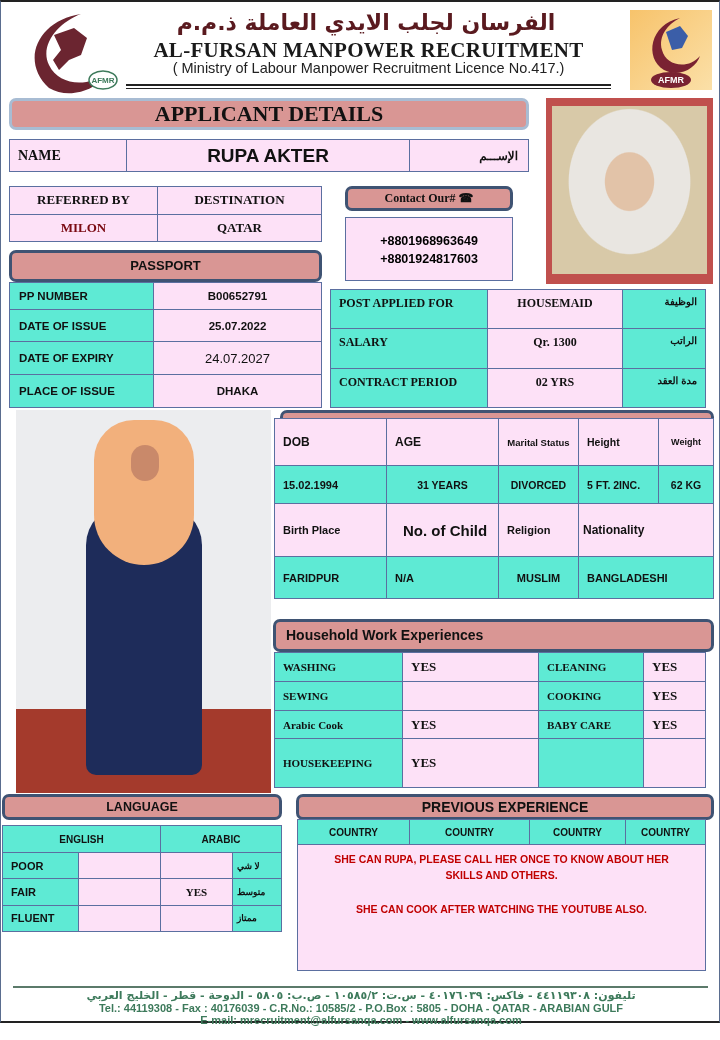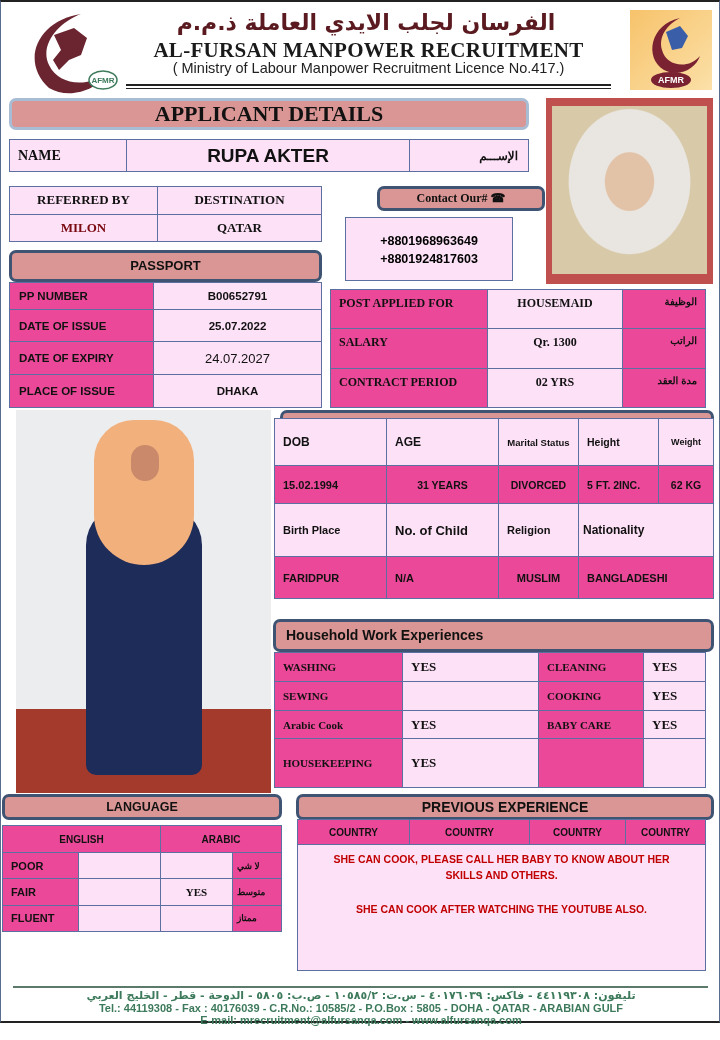--- a/index.html
+++ b/index.html
@@ -4,21 +4,21 @@
 <style>
   * { box-sizing: border-box; margin: 0; padding: 0; }
   body { width: 720px; height: 1040px; background: #ffffff; font-family: "Liberation Serif", serif; position: relative; overflow: hidden; }
   .page { position: absolute; left: 0; top: 0; width: 720px; height: 1023px; border: 1px solid #5a6d8f; border-top: 2px solid #222; border-bottom: 2px solid #222; }
   .abs { position: absolute; }
   .bar { position: absolute; background: #d99694; border: 3px solid #3f5373; border-radius: 7px; text-align: center; font-weight: bold; color: #111; font-family: "Liberation Sans", sans-serif; }
   .bar.light { border-color: #a8bcd3; }
   table { border-collapse: collapse; position: absolute; }
   td { border: 1px solid #5b6fa0; font-weight: bold; font-size: 12px; color: #111; vertical-align: middle; }
   .pink { background: #fde1f7; }
-  .white { background: #ec4899; }
+  .white { background: #5eead4; }
   .c { text-align: center; }
   .serif { font-family: "Liberation Serif", serif; }
   .sans { font-family: "Liberation Sans", sans-serif; }
   .red { color: #c00000; }
   .maroon { color: #7a0a12; }
   .logo-l { position: absolute; left: 18px; top: 8px; width: 100px; height: 84px; }
   .logo-r { position: absolute; left: 629px; top: 8px; width: 82px; height: 80px; background: linear-gradient(135deg,#f7c36b,#fbe0a8); }
   .title-ar { position: absolute; left: 125px; top: 8px; width: 480px; text-align: center; font-size: 22px; font-weight: bold; color: #5a1a1f; font-family: "DejaVu Sans", sans-serif; direction: rtl; }
   .title-en { position: absolute; left: 125px; top: 36px; width: 485px; text-align: center; font-size: 21px; font-weight: bold; color: #1a1a1a; font-family: "Liberation Serif", serif; letter-spacing: 0.3px; }
   .subtitle { position: absolute; left: 125px; top: 58px; width: 485px; text-align: center; font-size: 14.5px; color: #222; font-family: "Liberation Sans", sans-serif; }
@@ -83,21 +83,21 @@
       <td class="pink c serif" style="width:148px;font-size:13px;">REFERRED BY</td>
       <td class="pink c serif" style="font-size:13px;">DESTINATION</td>
     </tr>
     <tr>
       <td class="pink c serif maroon" style="font-size:13px;">MILON</td>
       <td class="pink c serif" style="font-size:13px;">QATAR</td>
     </tr>
   </tbody>
     </table>
 
-  <div class="bar serif" style="left:344px;top:184px;width:168px;height:25px;font-size:12px;line-height:19px;font-family:'Liberation Serif',serif;margin-left:32px;">Contact Our# ☎</div>
+  <div class="bar serif" style="left:344px;top:184px;width:168px;height:25px;font-size:12px;line-height:19px;font-family:'Liberation Serif',serif;">Contact Our# ☎</div>
   <div class="abs pink sans" style="left:344px;top:215px;width:168px;height:64px;border:1px solid #5b6fa0;text-align:center;font-weight:bold;font-size:12.5px;padding-top:14px;line-height:18px;">
     <div>+8801968963649</div>
     <div>+8801924817603</div>
   </div>
 
   <div class="bar sans" style="left:8px;top:248px;width:313px;height:32px;font-size:13px;line-height:26px;">PASSPORT</div>
   <table style="left:8px;top:280px;width:313px;height:126px;">
     <tbody>
         <tr style="height:27px;">
       <td class="white sans" style="width:144px;padding-left:9px;font-size:11.5px;">PP NUMBER</td>
@@ -156,21 +156,21 @@
     </tr>
     <tr style="height:38px;">
       <td class="white sans" style="padding-left:8px;font-size:11px;">15.02.1994</td>
       <td class="white c sans" style="font-size:10.5px;">31 YEARS</td>
       <td class="white c sans" style="font-size:10.5px;">DIVORCED</td>
       <td class="white sans" style="padding-left:8px;font-size:10.5px;">5 FT. 2INC.</td>
       <td class="white c sans" style="font-size:10.5px;">62 KG</td>
     </tr>
     <tr style="height:53px;">
       <td class="pink sans" style="padding-left:8px;font-size:11px;">Birth Place</td>
-      <td class="pink sans" style="padding-left:8px;font-size:13px;">No. of Child</td>
+      <td class="pink sans" style="padding-left:16px;font-size:15px;">No. of Child</td>
       <td class="pink sans" style="padding-left:8px;font-size:11px;">Religion</td>
       <td class="pink sans" colspan="2" style="padding-left:4px;font-size:12px;">Nationality</td>
     </tr>
     <tr style="height:42px;">
       <td class="white sans" style="padding-left:8px;font-size:11px;">FARIDPUR</td>
       <td class="white sans" style="padding-left:8px;font-size:11px;">N/A</td>
       <td class="white c sans" style="font-size:11px;">MUSLIM</td>
       <td class="white sans" colspan="2" style="padding-left:8px;font-size:11px;">BANGLADESHI</td>
     </tr>
   </tbody>
@@ -238,21 +238,21 @@
   <table style="left:296px;top:817px;width:409px;height:152px;">
     <tbody>
         <tr style="height:25px;">
       <td class="white c sans" style="width:112px;font-size:10px;">COUNTRY</td>
       <td class="white c sans" style="width:120px;font-size:10px;">COUNTRY</td>
       <td class="white c sans" style="width:96px;font-size:10px;">COUNTRY</td>
       <td class="white c sans" style="font-size:10px;">COUNTRY</td>
     </tr>
     <tr>
       <td class="pink c sans red" colspan="4" style="font-size:10.5px;vertical-align:top;padding:6px 20px 0 20px;line-height:16px;">
-        <div>SHE CAN COOK, PLEASE CALL HER BABY TO KNOW ABOUT HER SKILLS AND OTHERS.</div>
+        <div>SHE CAN RUPA, PLEASE CALL HER ONCE TO KNOW ABOUT HER SKILLS AND OTHERS.</div>
         <div style="height:18px;"></div>
         <div>SHE CAN COOK AFTER WATCHING THE YOUTUBE ALSO.</div>
       </td>
     </tr>
   </tbody>
     </table>
 
   <div class="footer-rule"></div>
   <div class="footer-ar">تليفون: ٤٤١١٩٣٠٨ - فاكس: ٤٠١٧٦٠٣٩ - س.ت: ١٠٥٨٥/٢ - ص.ب: ٥٨٠٥ - الدوحة - قطر - الخليج العربي</div>
   <div class="footer-en">Tel.: 44119308 - Fax : 40176039 - C.R.No.: 10585/2 - P.O.Box : 5805 - DOHA - QATAR - ARABIAN GULF</div>

